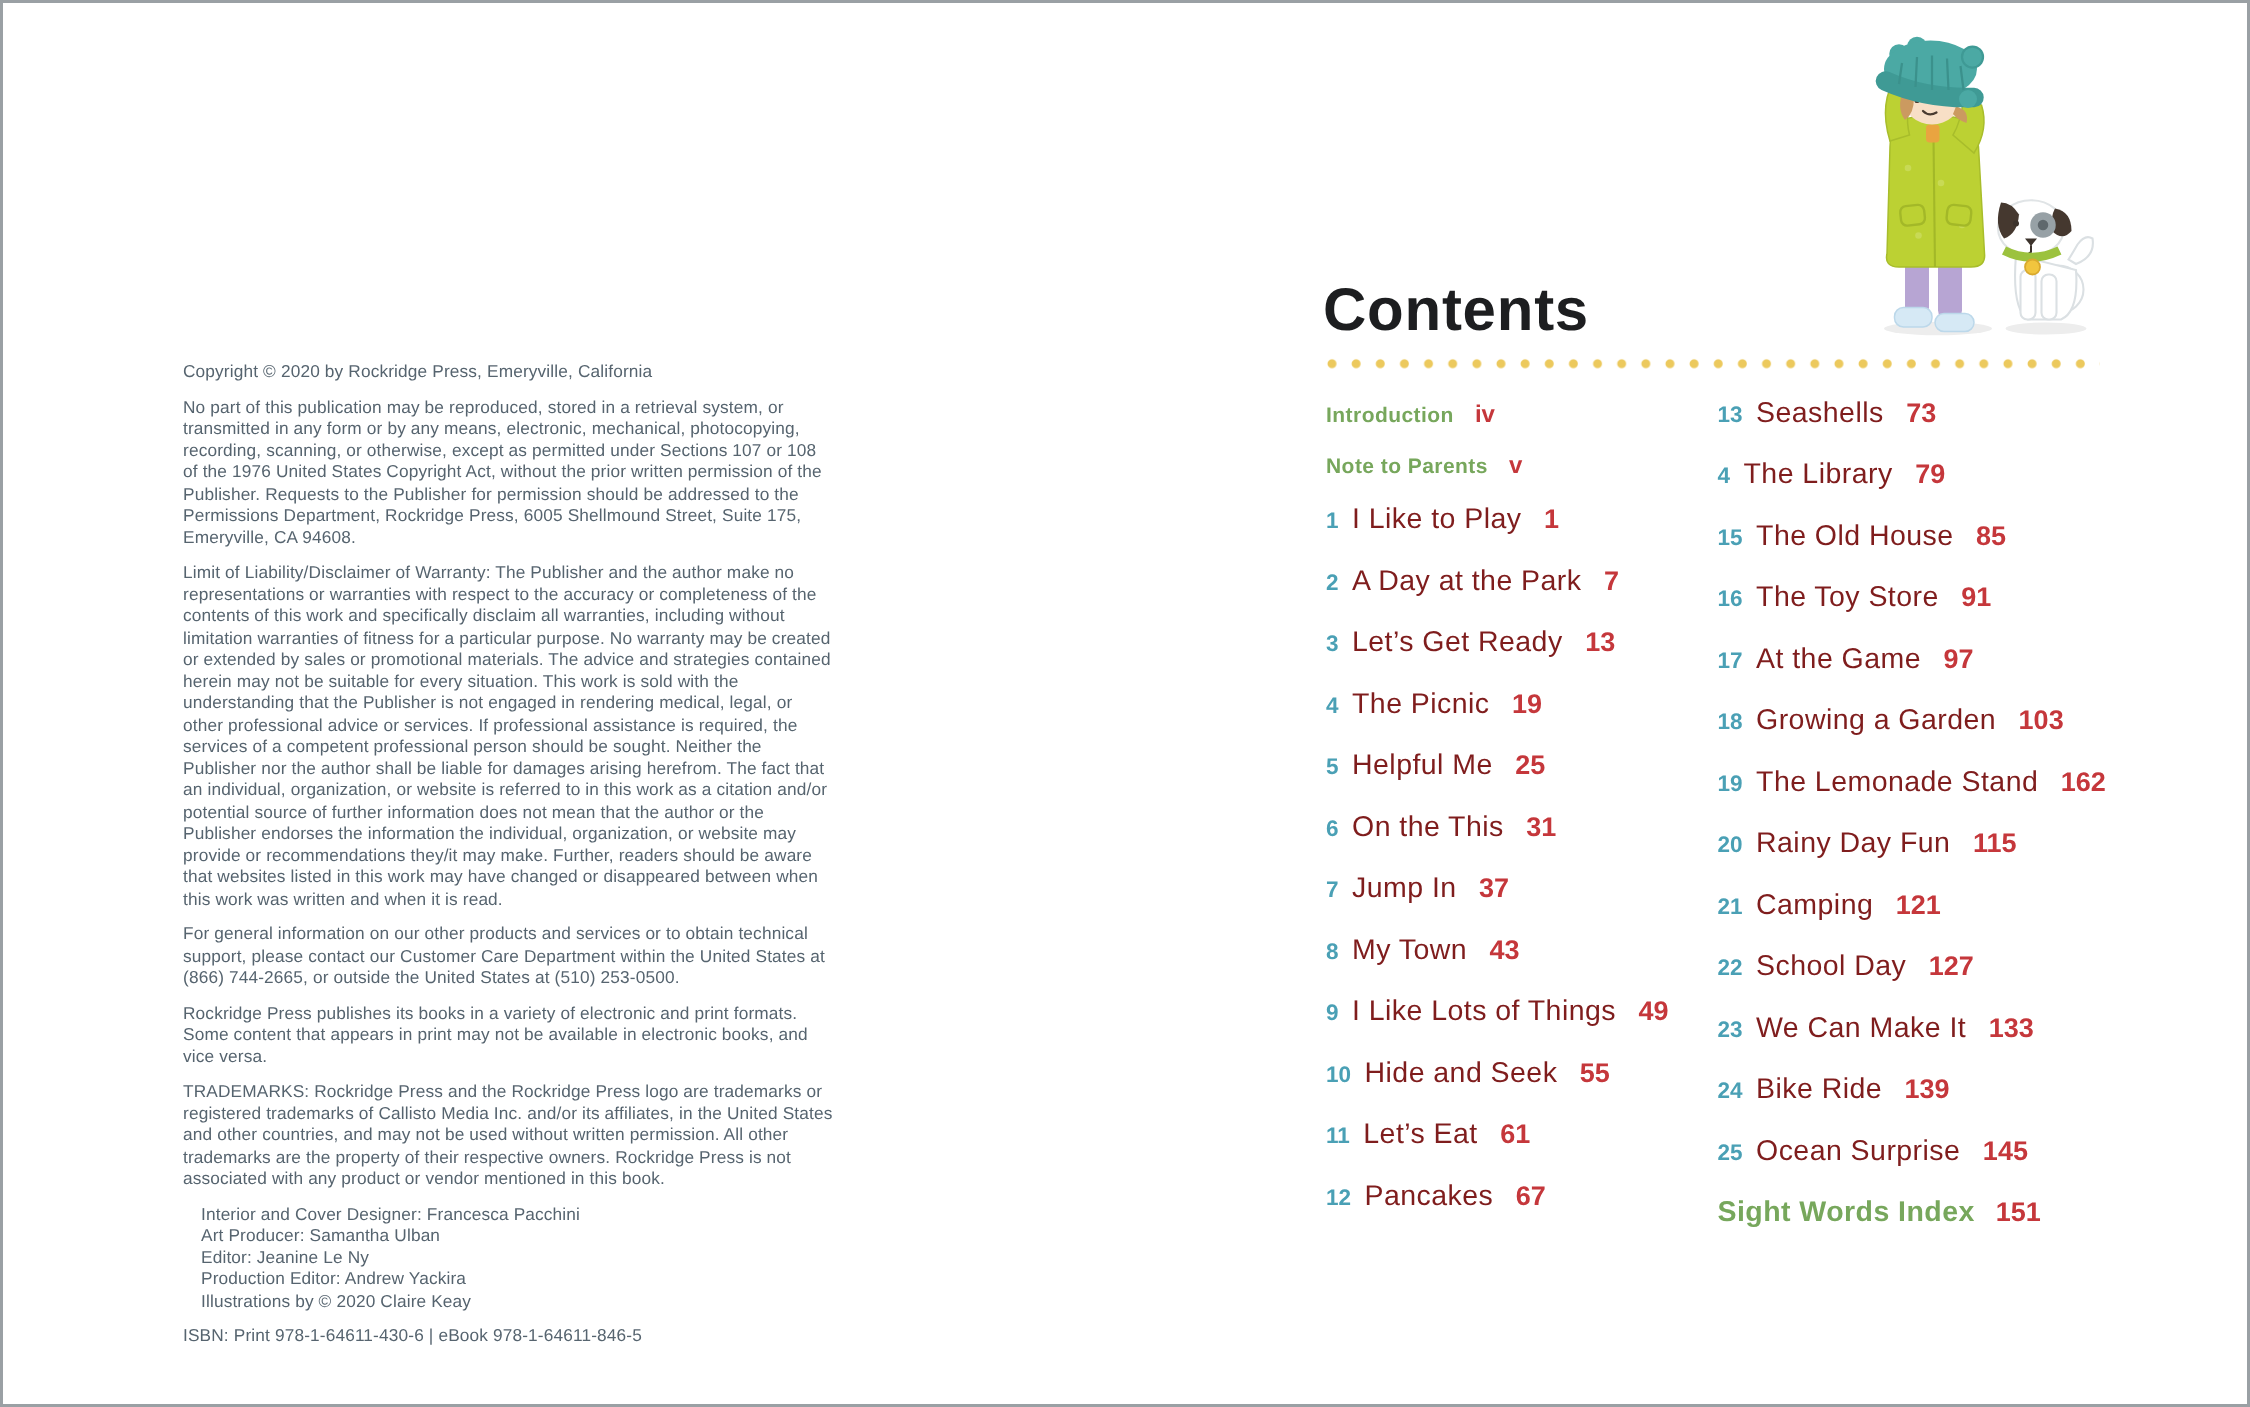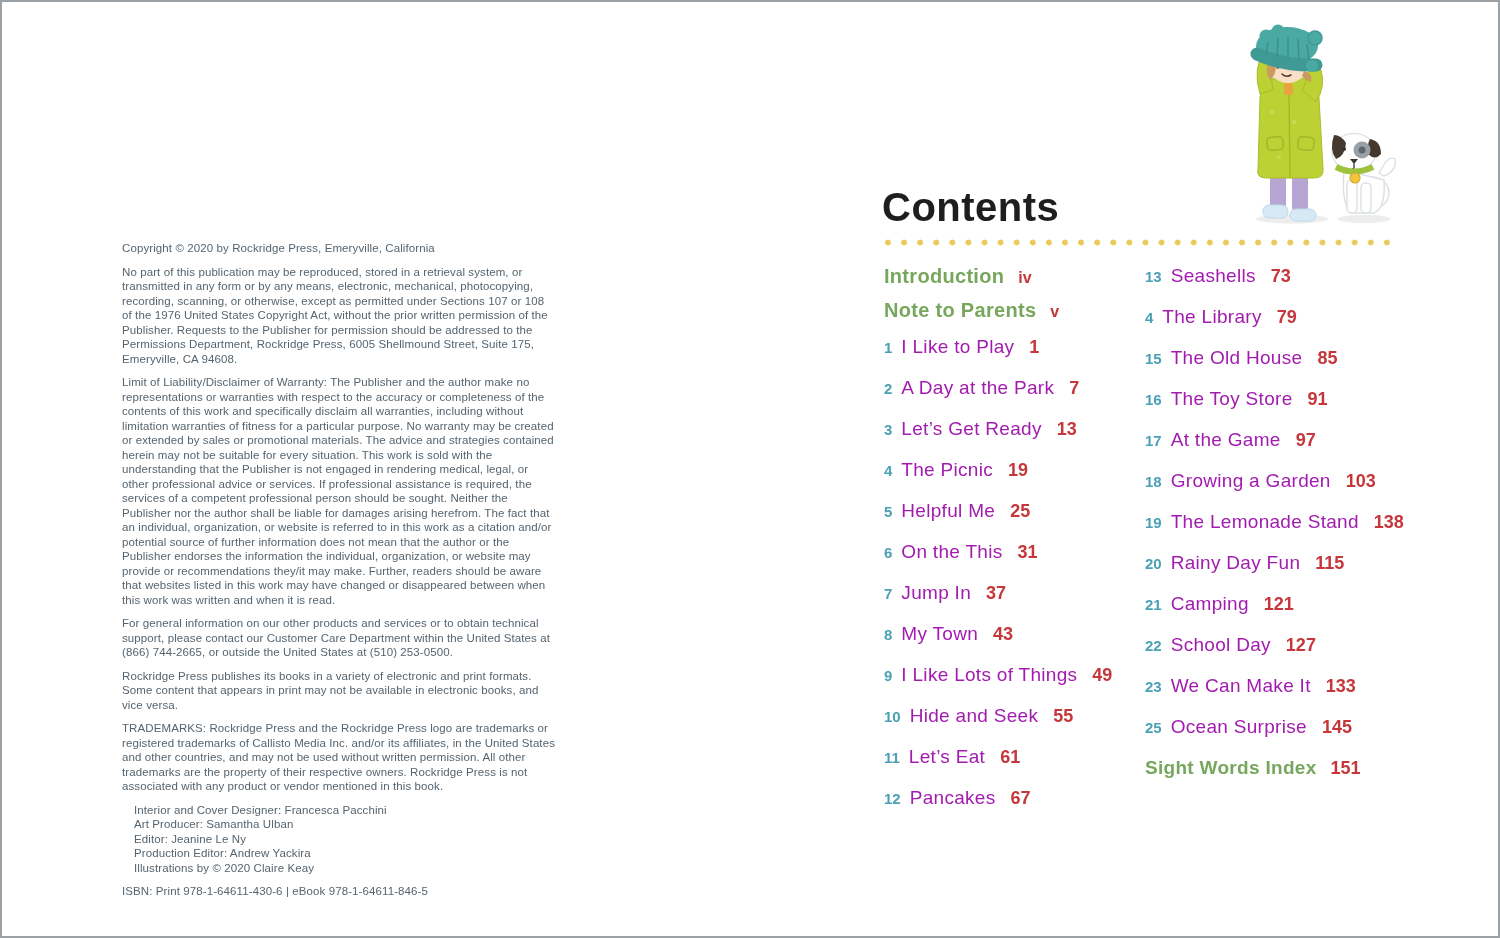--- a/index.html
+++ b/index.html
@@ -42,32 +42,32 @@
   .toc-col { position: absolute; top: 262px; }
   .toc-col-1 { left: 882px; width: 258px; }
   .toc-col-2 { left: 1143px; width: 265px; }
   .toc-row { display: flex; align-items: baseline; margin-bottom: 17px; }
   .toc-num {
     color: var(--teal, #4aa0b5);
     font-weight: 700; font-size: 15px;
     margin-right: 9px;
   }
   .toc-title {
-    color: #a21caf; font-size: 19px; letter-spacing: 0.3px;
+    color: #7f1d1d; font-size: 19px; letter-spacing: 0.3px;
     line-height: 24px; white-space: nowrap;
   }
   .toc-page {
     color: var(--red, #c5373b);
     font-weight: 700; font-size: 18px;
     margin-left: 15px;
   }
   .matter-row { margin-bottom: 10px; }
   .matter-label {
     color: var(--green, #77a75c);
-    font-size: 20px; font-weight: 600; letter-spacing: 0.3px;
+    font-size: 14px; font-weight: 600; letter-spacing: 0.3px;
     line-height: 24px; white-space: nowrap;
   }
   .matter-page { font-size: 16px; margin-left: 14px; }
   .front-matter-block { margin-bottom: 13px; }
   .back-matter-block .matter-label { font-size: 19px; }
   .back-matter-block .matter-page { font-size: 18px; }
   
   .illustration {
     position: absolute; left: 1222px; top: 20px;
     width: 185px; height: 205px;
@@ -223,21 +223,21 @@
 
   <div class="toc-row">
     <span class="toc-num">18</span>
     <span class="toc-title">Growing a Garden</span>
     <span class="toc-page">103</span>
   </div>
 
   <div class="toc-row">
     <span class="toc-num">19</span>
     <span class="toc-title">The Lemonade Stand</span>
-    <span class="toc-page">138</span>
+    <span class="toc-page">162</span>
   </div>
 
   <div class="toc-row">
     <span class="toc-num">20</span>
     <span class="toc-title">Rainy Day Fun</span>
     <span class="toc-page">115</span>
   </div>
 
   <div class="toc-row">
     <span class="toc-num">21</span>
@@ -250,20 +250,25 @@
     <span class="toc-title">School Day</span>
     <span class="toc-page">127</span>
   </div>
 
   <div class="toc-row">
     <span class="toc-num">23</span>
     <span class="toc-title">We Can Make It</span>
     <span class="toc-page">133</span>
   </div>
 
+  <div class="toc-row">
+    <span class="toc-num">24</span>
+    <span class="toc-title">Bike Ride</span>
+    <span class="toc-page">139</span>
+  </div>
 
   <div class="toc-row">
     <span class="toc-num">25</span>
     <span class="toc-title">Ocean Surprise</span>
     <span class="toc-page">145</span>
   </div>
 </div>
     <div class="back-matter-block">
   <div class="toc-row matter-row">
     <span class="matter-label">Sight Words Index</span>

